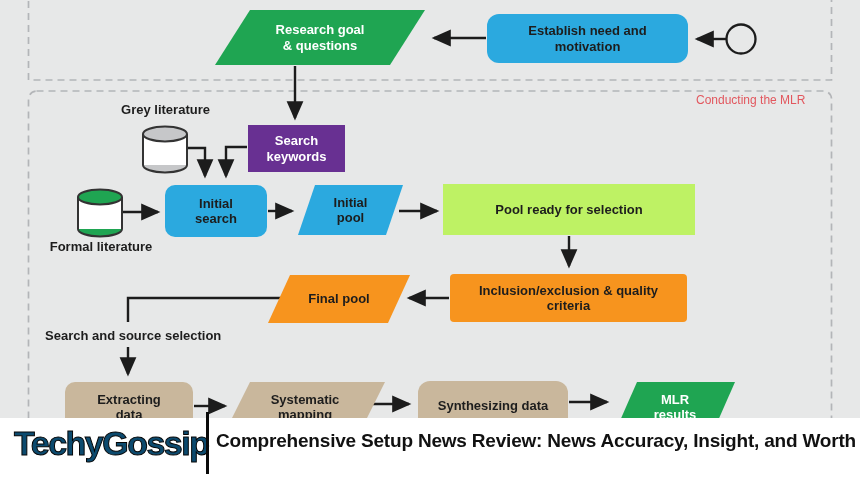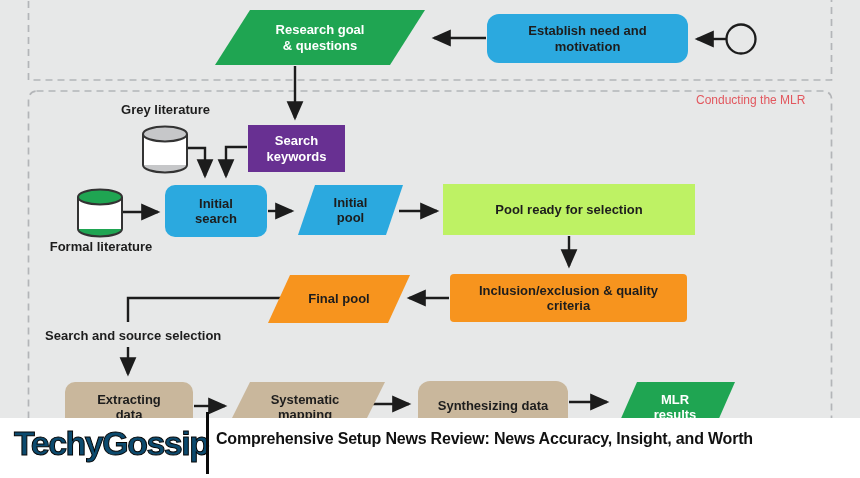--- a/index.html
+++ b/index.html
@@ -34,21 +34,21 @@
     -webkit-text-stroke:1px #050505;
     white-space:nowrap;
     margin-left:10px;
   }
   .divider{
     position:absolute; left:206px; top:412px; width:3px; height:62px;
     background:#0a0a0a; z-index:7;
   }
   .headline{
     position:absolute; left:216px; top:430px; z-index:7;
-    font-size:16px; font-weight:bold; color:#111111; white-space:nowrap;
+    font-size:19px; font-weight:bold; color:#111111; white-space:nowrap;
     letter-spacing:-0.2px;
   }
 </style>
 </head>
 <body>
 
 <div class="stage">
 
   <svg width="860" height="478">
     <defs>

